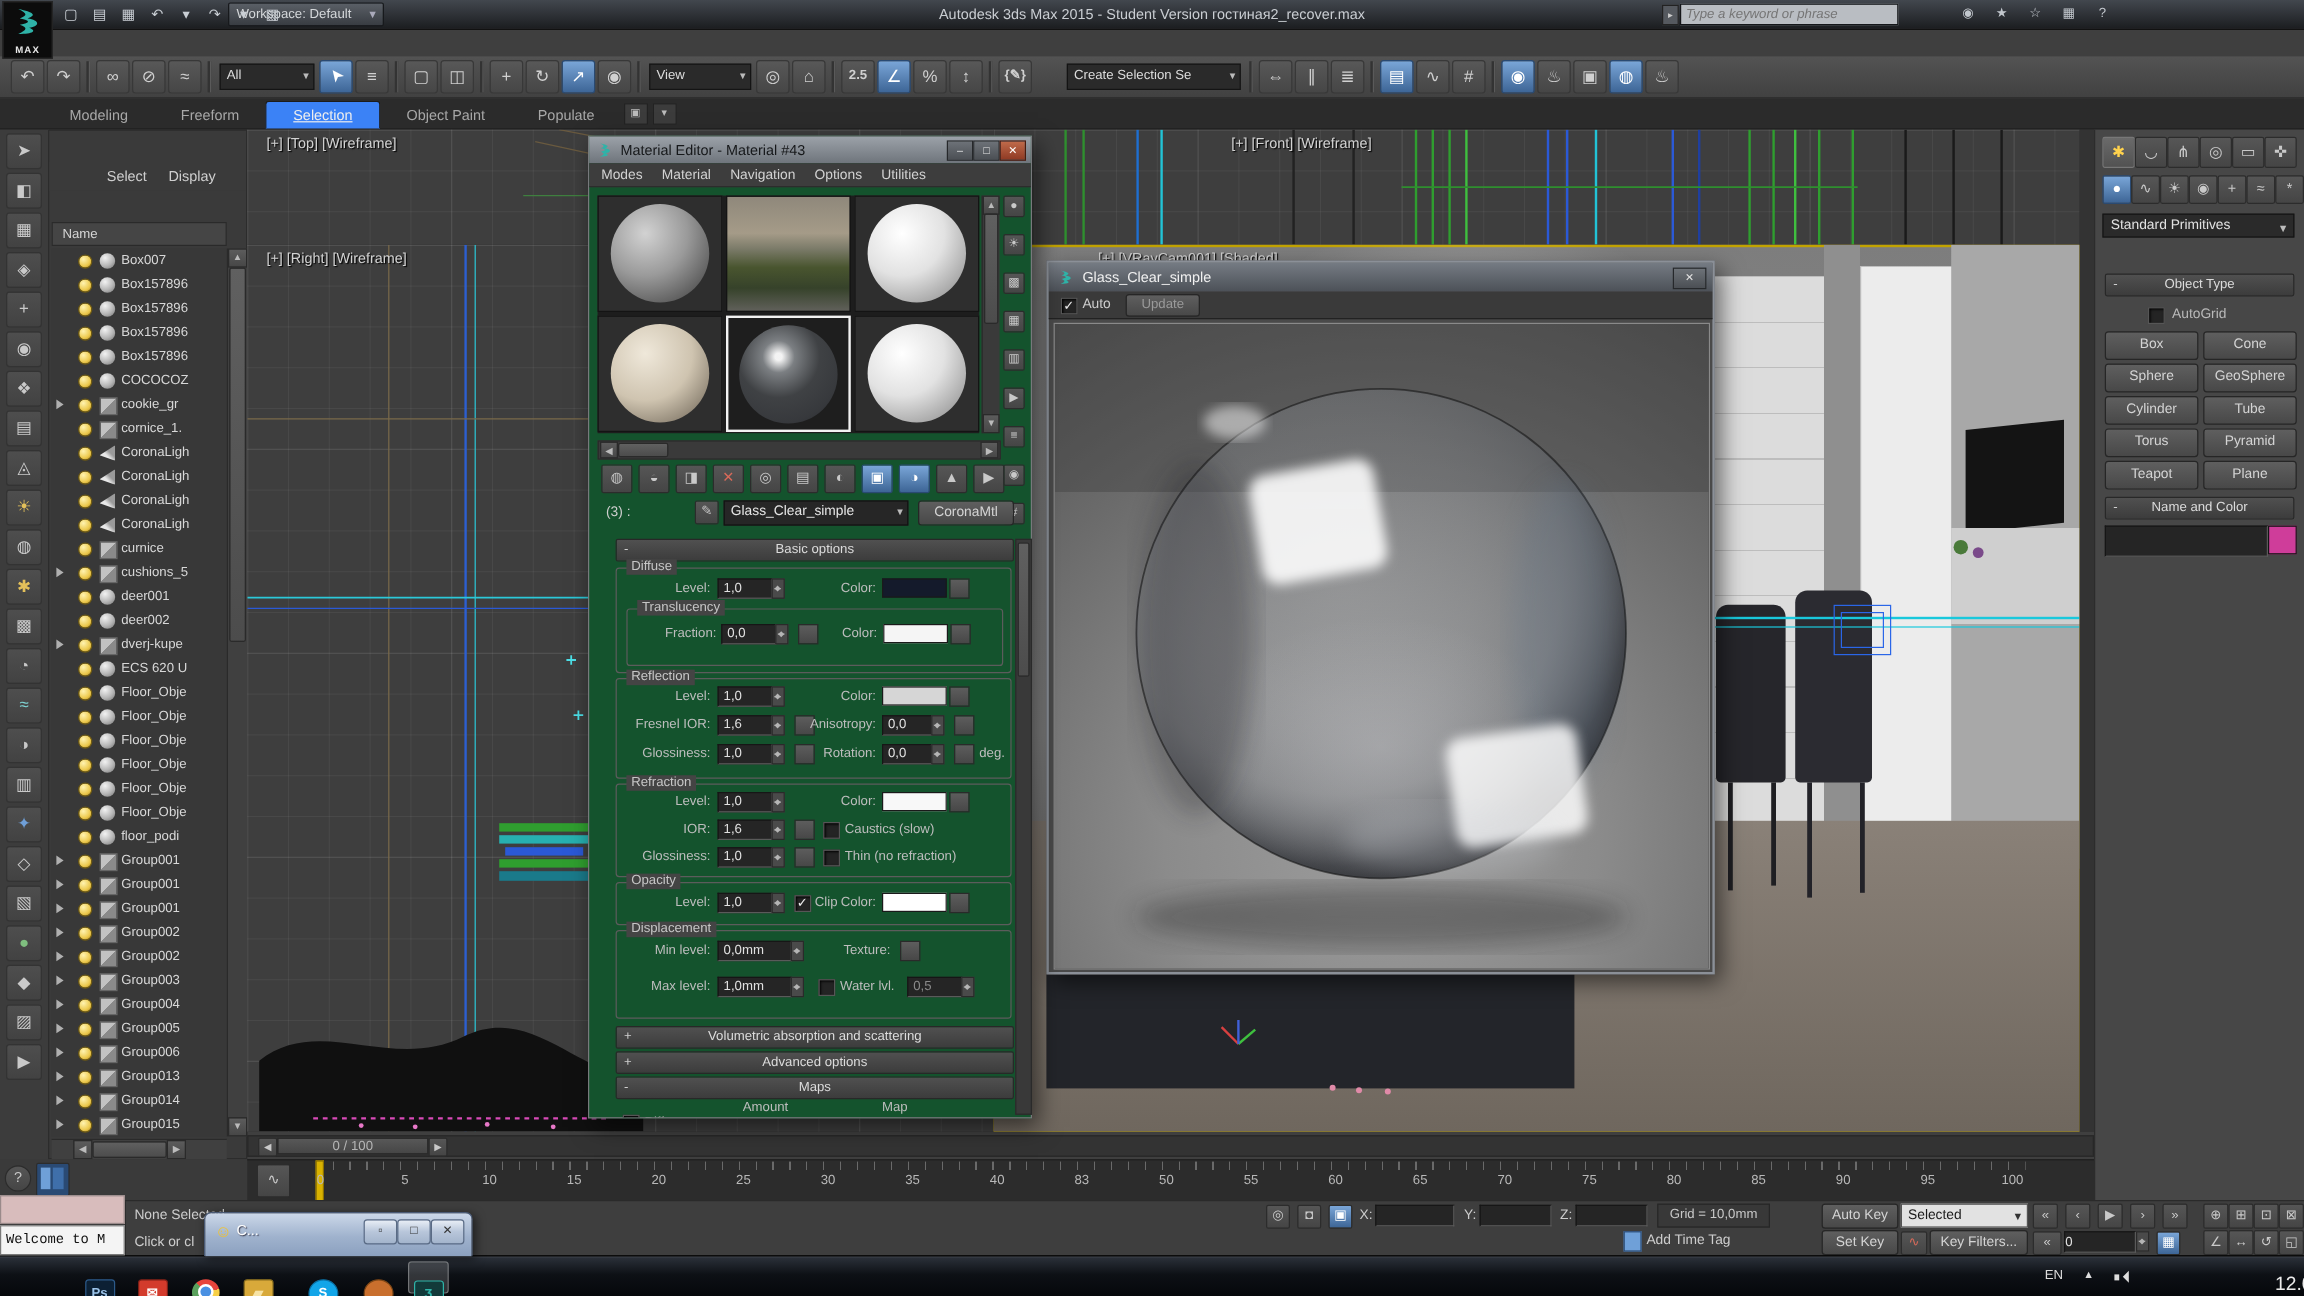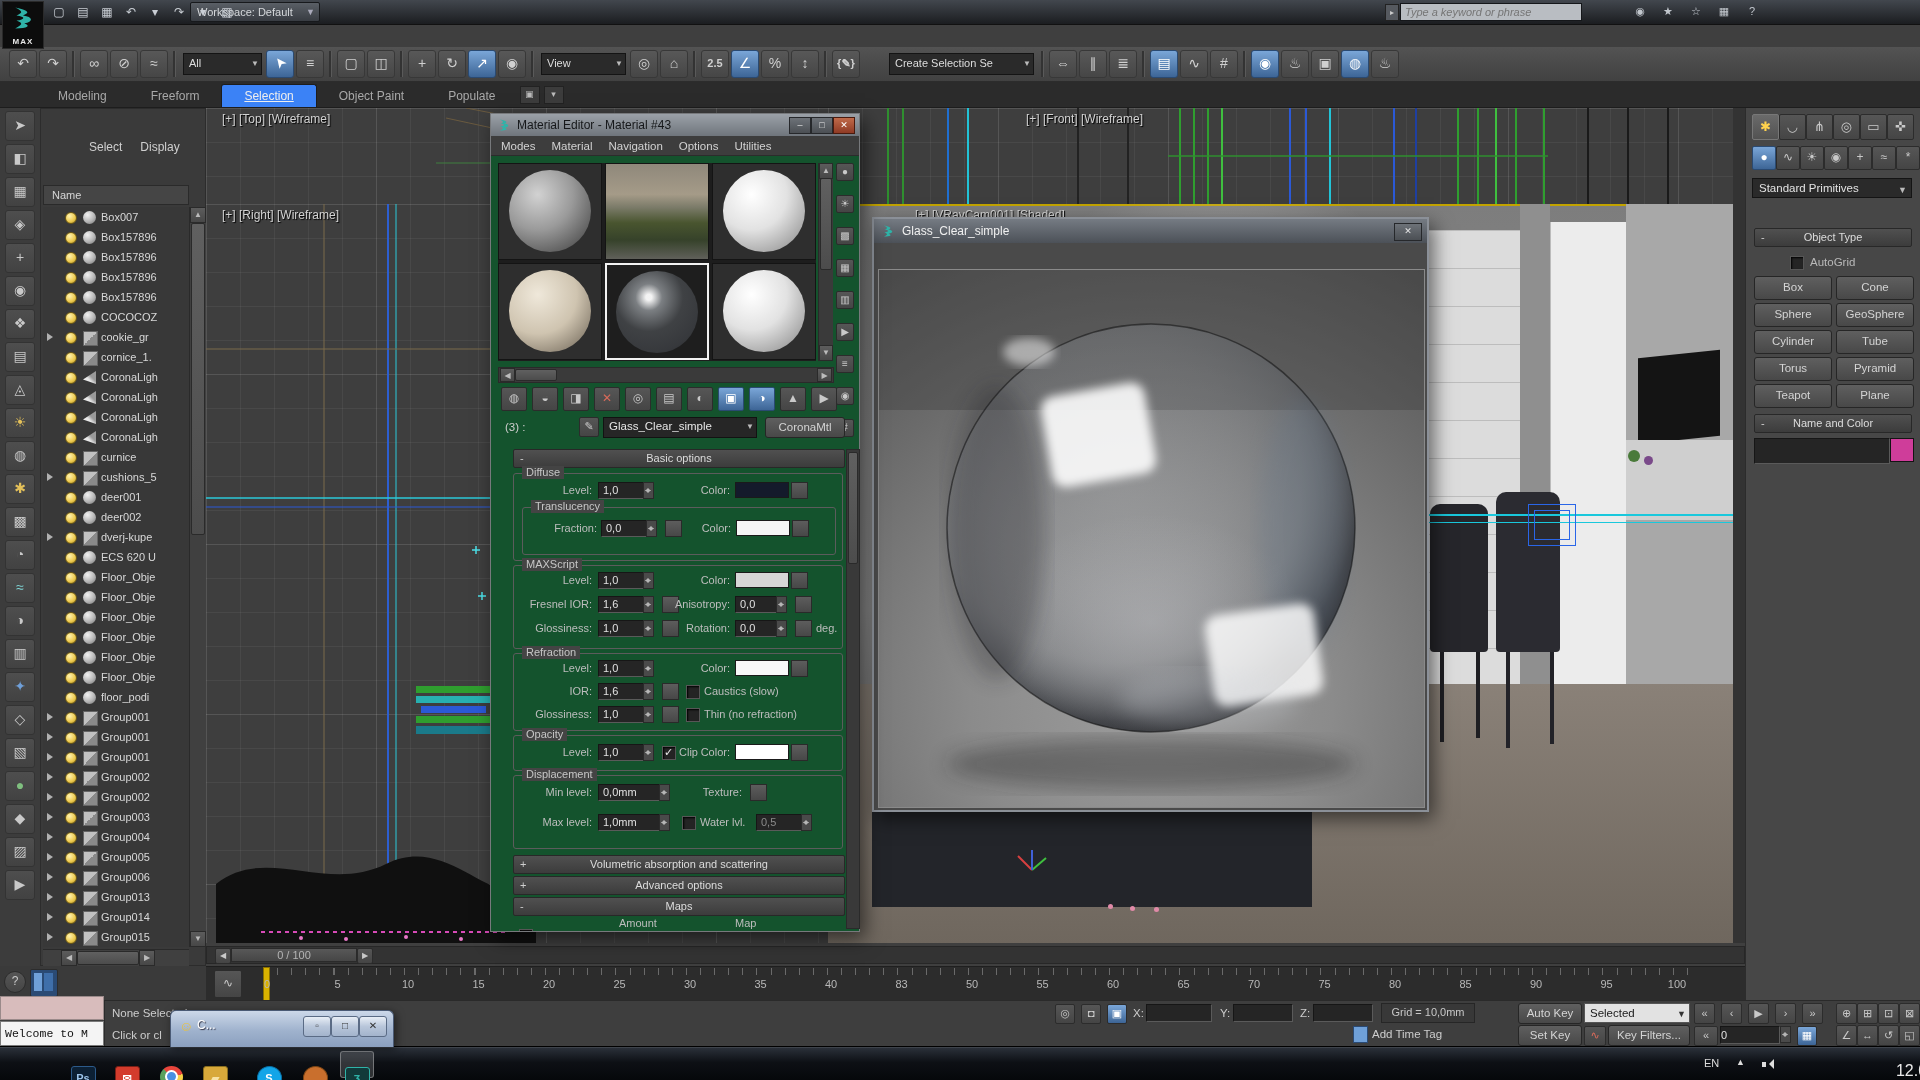--- a/index.html
+++ b/index.html
@@ -204,20 +204,21 @@
   #spk{position:absolute;left:1762px;top:12px;width:14px;height:11px;}
   #spk::before{content:"";position:absolute;left:0;top:3px;width:4px;height:5px;background:#ddd;}
   #spk::after{content:"";position:absolute;left:2px;top:0;border:5.5px solid transparent;border-right-color:#ddd;}
 </style>
 </head>
 <body>
 
 <div id="root">
 
   <div id="titlebar">
+    <div id="apptitle">Autodesk 3ds Max 2015  - Student Version   гостиная2_recover.max</div>
     <div id="qat"></div>
     <div id="workspace">
       <span>Workspace: Default</span>
       <span class="dd-ar">▼</span>
     </div>
     <div id="collapse-ar">▸</div>
     <input id="searchbox" placeholder="Type a keyword or phrase" style="">
     <div id="titleright"></div>
   <div class="qat" style="left: 48px;">▢</div>
       <div class="qat" style="left: 72px;">▤</div>
@@ -787,21 +788,21 @@
             <span class="pspin" style="left:123px"></span>
             <span class="pmap" style="left:142px"></span>
             <span class="plbl" style="left:166px;width:42px">Color:</span>
             <span class="pswatch" style="left: 213px; width: 52px; background: rgb(245, 245, 245);"></span>
             <span class="pmap" style="left:269px"></span>
           </div>
         </div>
       </div>
 
       <div class="gbox" style="left:4px;top:120px;width:328px;height:82px">
-        <span class="gcap">MAXScript</span>
+        <span class="gcap">Reflection</span>
         <div class="prow" style="top:6px">
           <span class="plbl" style="left:8px;width:70px">Level:</span>
           <span class="pfield field-dark" style="left:84px;width:40px">1,0</span>
           <span class="pspin" style="left:129px"></span>
           <span class="plbl" style="left:174px;width:42px">Color:</span>
           <span class="pswatch" style="left: 221px; width: 52px; background: rgb(214, 214, 214);"></span>
           <span class="pmap" style="left:277px"></span>
         </div>
         <div class="prow" style="top:30px">
           <span class="plbl" style="left:0;width:78px">Fresnel IOR:</span>
@@ -912,20 +913,25 @@
     </div>
   </div>
 
   <div id="glass">
     <div id="glass-title">
       <svg width="14" height="14" viewBox="0 0 20 20" style="position:absolute;left:7px;top:5px">
         <path d="M4 2 C14 4 16 6 10 8 C18 9 18 13 11 14 C16 16 14 18 4 18 C10 15 10 14 5 12 C12 11 12 9 5 8 C10 6 10 5 4 2 Z" fill="#2fb3a8"></path>
       </svg>
       <span style="position:absolute;left:28px">Glass_Clear_simple</span>
       <div class="wbtn" style="right:5px;top:4px;width:26px;height:16px">✕</div>
+    </div>
+    <div id="glass-auto">
+      <span class="pchk on" style="left:10px;top:5px"></span>
+      <span class="st" style="left:28px;top:1px">Auto</span>
+      <div class="btn3d abs" style="left:64px;top:2px;width:60px;height:17px;font-size:11px;line-height:16px;color:#9a9a9a">Update</div>
     </div>
     <div id="glass-render">
       <svg width="545" height="537">
         <defs>
           <radialGradient id="bgG" cx="50%" cy="80%" r="95%">
             <stop offset="0%" stop-color="#9c9c9c"></stop>
               <stop offset="35%" stop-color="#8b8b8b"></stop>
             <stop offset="70%" stop-color="#6b6b6b"></stop>
               <stop offset="100%" stop-color="#515151"></stop>
           </radialGradient>

